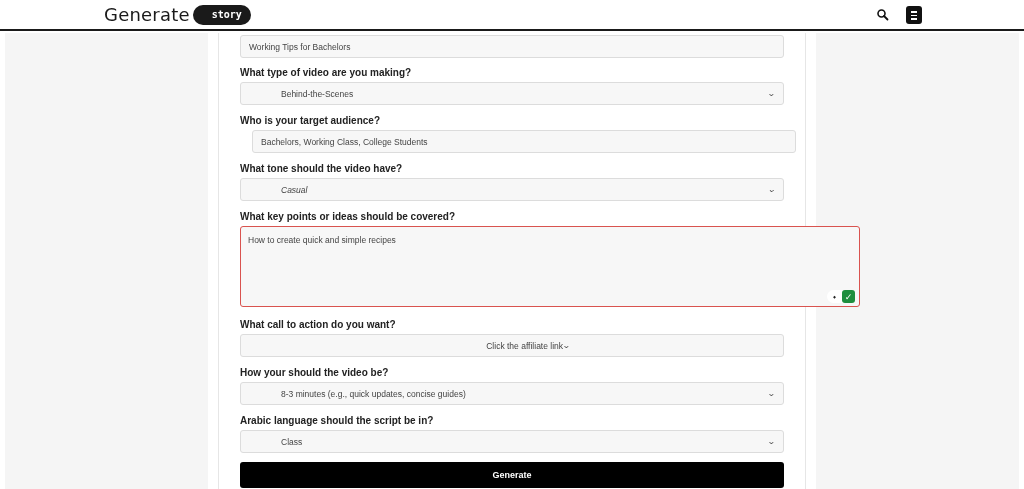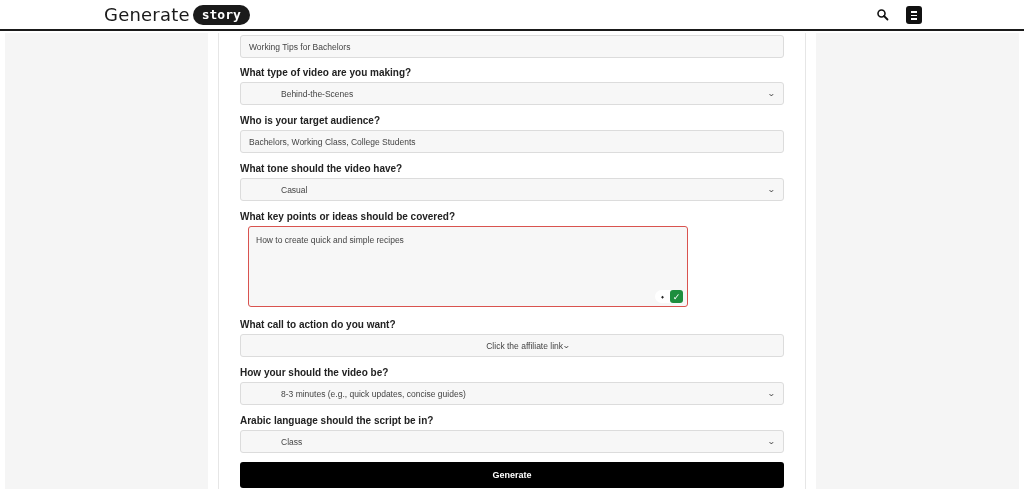--- a/index.html
+++ b/index.html
@@ -1,33 +1,33 @@
 <!DOCTYPE html>
 <html><head>
 <meta charset="utf-8">
 <style>
   * { box-sizing: border-box; margin: 0; padding: 0; }
   html, body { width: 1024px; height: 489px; overflow: hidden; background: #ffffff; font-family: "Liberation Sans", sans-serif; }
   .header { position: absolute; left: 0; top: 0; width: 1024px; height: 31px; background: #fff; border-bottom: 2px solid #1a1a1a; }
   .logo { position: absolute; left: 104px; top: 4px; display: flex; align-items: center; }
   .logo-text { font-family: "DejaVu Sans", sans-serif; font-size: 18px; color: #1a1a1a; letter-spacing: 0.2px; }
-  .logo-pill { margin-left: 3px; background: #1a1a1a; color: #fff; font-family: "DejaVu Sans Mono", monospace; font-size: 13px; font-weight: bold; padding: 1px 9px 2px 9px; border-radius: 12px; line-height: 17px; }
+  .logo-pill { margin-left: 3px; background: #1a1a1a; color: #fff; font-family: "DejaVu Sans Mono", monospace; font-size: 10px; font-weight: bold; padding: 1px 9px 2px 19px; border-radius: 12px; line-height: 17px; }
   .search-icon { position: absolute; left: 876px; top: 8px; width: 14px; height: 14px; cursor: pointer; }
   .menu-icon { position: absolute; left: 906px; top: 6px; width: 16px; height: 18px; background: #111; border-radius: 3px; cursor: pointer; }
   .menu-icon span { position: absolute; left: 5px; width: 6px; height: 1.5px; background: #fff; }
 
   .side-left { position: absolute; left: 5px; top: 33px; width: 203px; height: 456px; background: #f5f5f5; }
   .side-right { position: absolute; left: 816px; top: 33px; width: 203px; height: 456px; background: #f5f5f5; }
   .center { position: absolute; left: 218px; top: 33px; width: 588px; height: 456px; background: #fff; border-left: 1px solid #e6e6e6; border-right: 1px solid #e6e6e6; }
 
   .field { position: absolute; left: 240px; width: 544px; height: 23px; background: #f7f7f7; border: 1px solid #dcdcdc; border-radius: 3px; font-size: 8.5px; color: #444; padding: 0 8px; display: flex; align-items: center; }
   .field.select { justify-content: space-between; padding-left: 40px; }
   .chev { font-size: 8px; color: #555; transform: scaleX(1.3); }
   .label { position: absolute; left: 240px; font-size: 10px; font-weight: bold; color: #222; }
-  .textarea { position: absolute; left: 248px; top: 226px; width: 440px; height: 81px; background: #f7f7f7; border: 1px solid #d9534f; border-radius: 3px; font-size: 8.5px; color: #444; padding: 8px 7px; }
+  .textarea { position: absolute; left: 240px; top: 226px; width: 620px; height: 81px; background: #f7f7f7; border: 1px solid #d9534f; border-radius: 3px; font-size: 8.5px; color: #444; padding: 8px 7px; }
   .ta-tools { position: absolute; right: 4px; bottom: 3px; display: flex; align-items: center; height: 13px; background: #fff; border-radius: 7px; padding: 0 0 0 3px; }
   .pen-icon { width: 10px; height: 10px; font-size: 8px; color: #222; display:flex; align-items:center; justify-content:center; transform: rotate(45deg); }
   .check-icon { width: 13px; height: 13px; background: #1e8e3e; border-radius: 3px; color: #fff; font-size: 9px; display:flex; align-items:center; justify-content:center; margin-left: 2px; }
   .btn-generate { position: absolute; left: 240px; top: 462px; width: 544px; height: 26px; background: #000; color: #fff; border-radius: 3px; font-size: 9px; font-weight: bold; display: flex; align-items: center; justify-content: center; cursor: pointer; }
 </style>
 </head>
 <body>
 
 <div class="header">
   <div class="logo">
@@ -53,26 +53,26 @@
   <span>Working Tips for Bachelors</span>
 </div>
 
 <div class="label" style="top:67px;">What type of video are you making?</div>
 <div class="field select" style="top:82px;">
   <span>Behind-the-Scenes</span>
   <span class="chev">⌄</span>
 </div>
 
 <div class="label" style="top:115px;">Who is your target audience?</div>
-<div class="field" style="top:130px;">
+<div class="field" style="top:130px;margin-left:12px;">
   <span>Bachelors, Working Class, College Students</span>
 </div>
 
 <div class="label" style="top:163px;">What tone should the video have?</div>
-<div class="field select" style="top:178px;">
+<div class="field select" style="top:178px;font-style:italic;">
   <span>Casual</span>
   <span class="chev">⌄</span>
 </div>
 
 <div class="label" style="top:211px;">What key points or ideas should be covered?</div>
 <div class="textarea">
   <span>How to create quick and simple recipes</span>
   <div class="ta-tools">
     <span class="pen-icon">▪</span>
     <span class="check-icon">✓</span>

